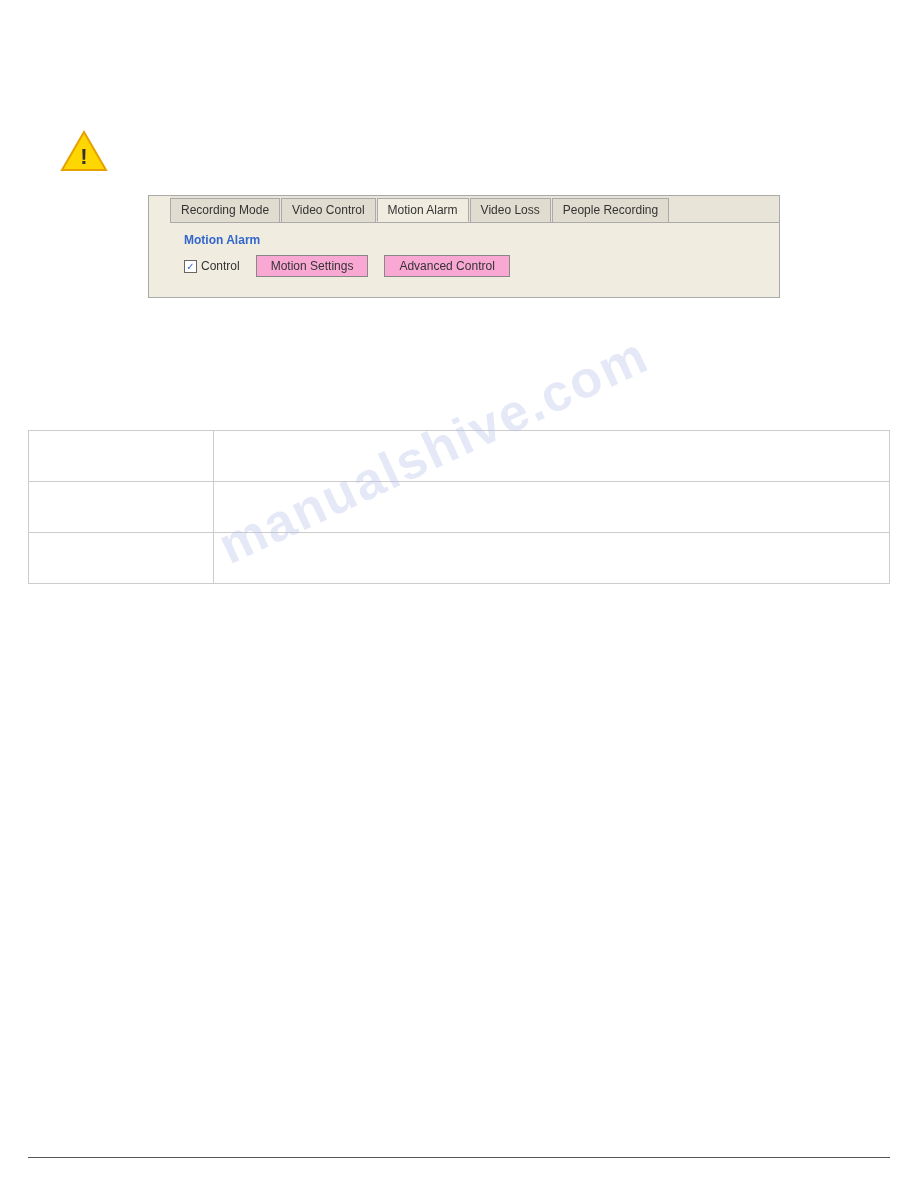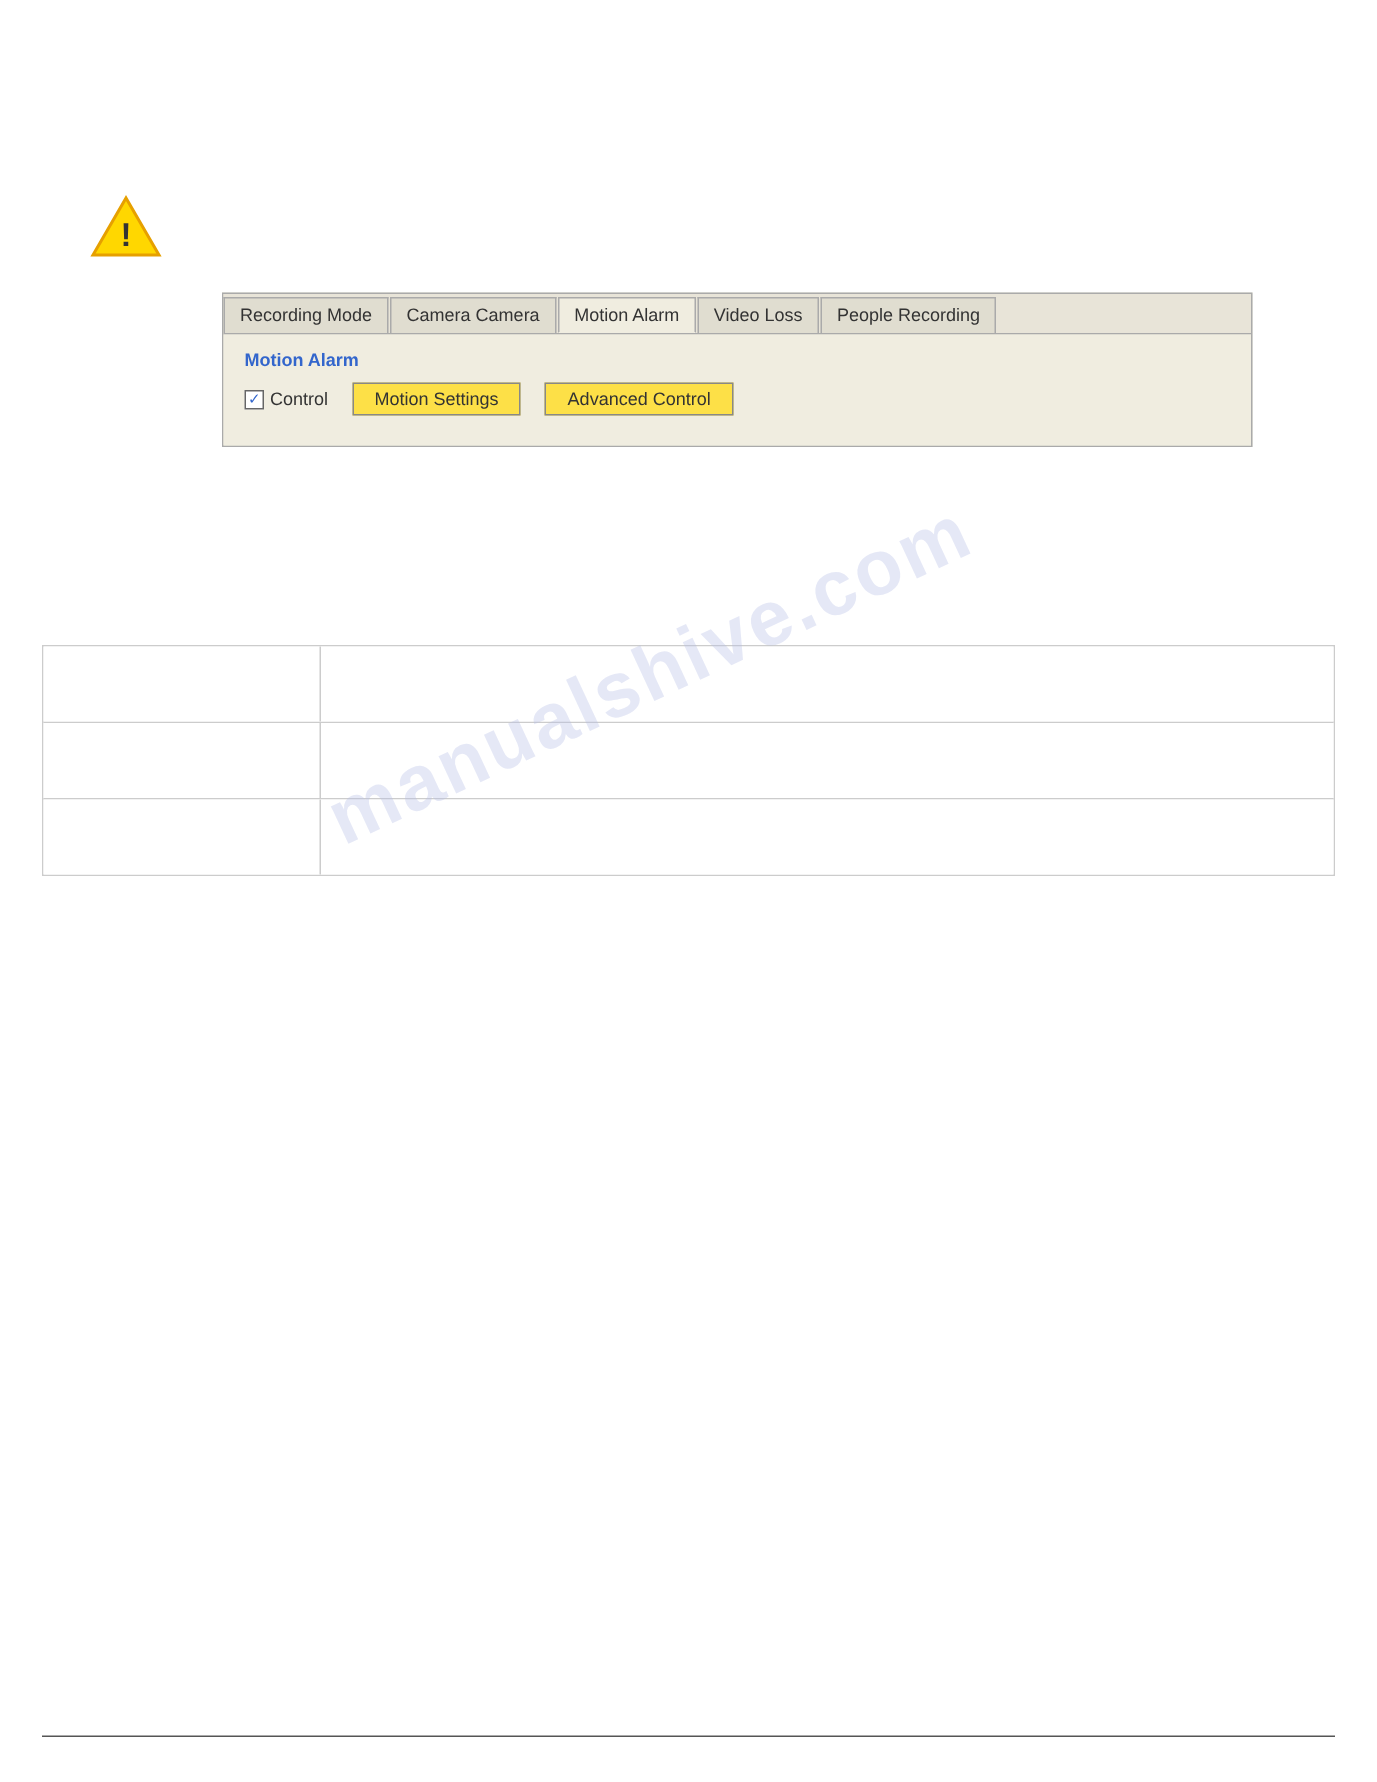--- a/index.html
+++ b/index.html
@@ -24,23 +24,24 @@
     .warning-triangle {
       width: 48px;
       height: 42px;
     }
 
     
     .main-panel {
       position: absolute;
       top: 195px;
       left: 148px;
-      width: 687px;
+      width: 632px;
       border: 1px solid #aaa;
       background: #f0ede0;
+      padding-left: 21px;
     }
 
     
     .tab-bar {
       display: flex;
       background: #e8e4d8;
       border-bottom: 1px solid #aaa;
       padding-top: 2px;
     }
 
@@ -97,21 +98,21 @@
       display: flex;
       align-items: center;
       justify-content: center;
       font-size: 10px;
       color: #3366cc;
       cursor: pointer;
     }
 
     .panel-button {
       padding: 3px 14px;
-      background: #fde047;
+      background: #f9a8d4;
       border: 1px solid #888;
       font-size: 12px;
       cursor: pointer;
       color: #333;
     }
 
     
     .table-area {
       position: absolute;
       top: 430px;
@@ -179,21 +180,21 @@
   <svg class="warning-triangle" viewBox="0 0 48 42" xmlns="http://www.w3.org/2000/svg">
     <polygon points="24,2 46,40 2,40" fill="#FFD700" stroke="#E6A000" stroke-width="2"></polygon>
     <text x="24" y="34" text-anchor="middle" font-size="22" font-weight="bold" fill="#333" font-family="Arial">!</text>
   </svg>
 </div>
 
 <div class="main-panel">
 
   <div class="tab-bar">
     <div class="tab">Recording Mode</div>
-    <div class="tab">Camera Camera</div>
+    <div class="tab">Video Control</div>
     <div class="tab active">Motion Alarm</div>
     <div class="tab">Video Loss</div>
     <div class="tab">People Recording</div>
   </div>
 
   <div class="panel-content">
 
     <div class="section-title">Motion Alarm</div>
 
     <div class="enabled-row">

